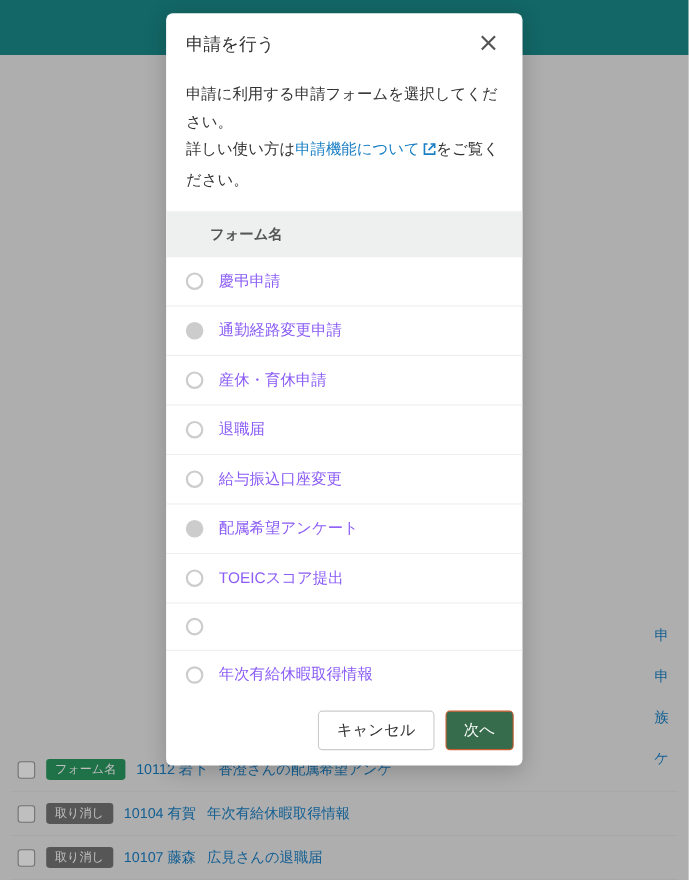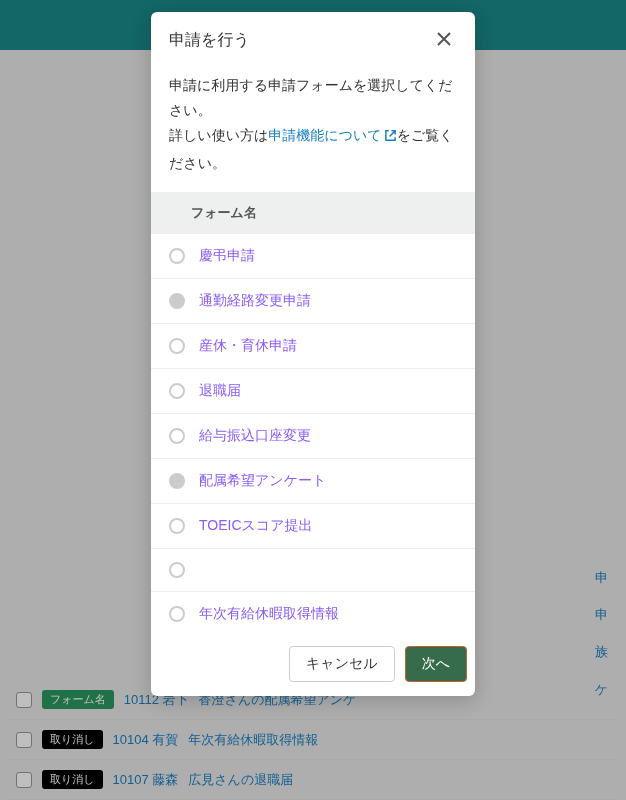--- a/index.html
+++ b/index.html
@@ -6,21 +6,21 @@
     body { font-family: -apple-system, "Hiragino Sans", "Hiragino Kaku Gothic ProN", Meiryo, sans-serif; width: 626px; height: 800px; background: #f0f0f0; position: relative; overflow: hidden; }
     
     
     .bg-page { position: absolute; inset: 0; background: #e8e8e8; }
     .bg-header { background: #1a8a8a; height: 50px; }
     .bg-content { padding: 0 10px; }
     .bg-row { display: flex; align-items: center; padding: 10px 6px; border-bottom: 1px solid #e0e0e0; font-size: 13px; gap: 10px; }
     .bg-checkbox { width: 16px; height: 16px; border: 1px solid #999; border-radius: 3px; background: #fff; flex-shrink: 0; }
     .badge { display: inline-block; padding: 2px 8px; border-radius: 3px; font-size: 11px; color: #fff; flex-shrink: 0; }
     .badge-green { background: #2a9960; }
-    .badge-gray { background: #000000; }
+    .badge-gray { background: #737373; }
     .bg-id { color: #1a7fc4; flex-shrink: 0; }
     .bg-title { color: #1a7fc4; white-space: nowrap; overflow: hidden; }
     .bg-link-fragment { position: absolute; right: 18px; color: #1a7fc4; font-size: 13px; }
 
     
     .overlay { position: absolute; inset: 0; background: rgba(0,0,0,0.25); }
     .modal { position: absolute; top: 12px; left: 50%; transform: translateX(-50%); width: 324px; background: #fff; border-radius: 6px; box-shadow: 0 4px 20px rgba(0,0,0,0.2); display: flex; flex-direction: column; overflow: hidden; }
     
     .modal-header { display: flex; align-items: center; justify-content: space-between; padding: 14px 18px; gap: 48px; }
     .modal-title { font-size: 16px; color: #333; }

